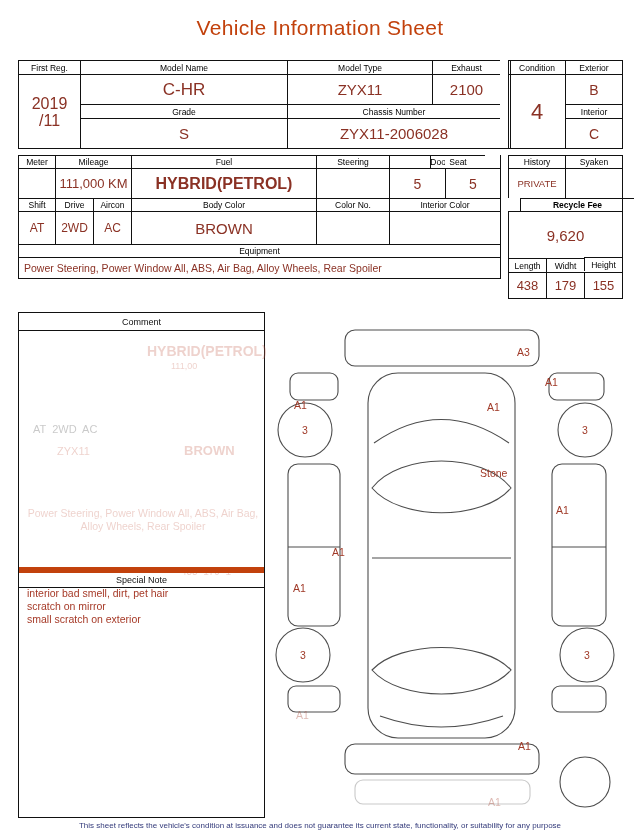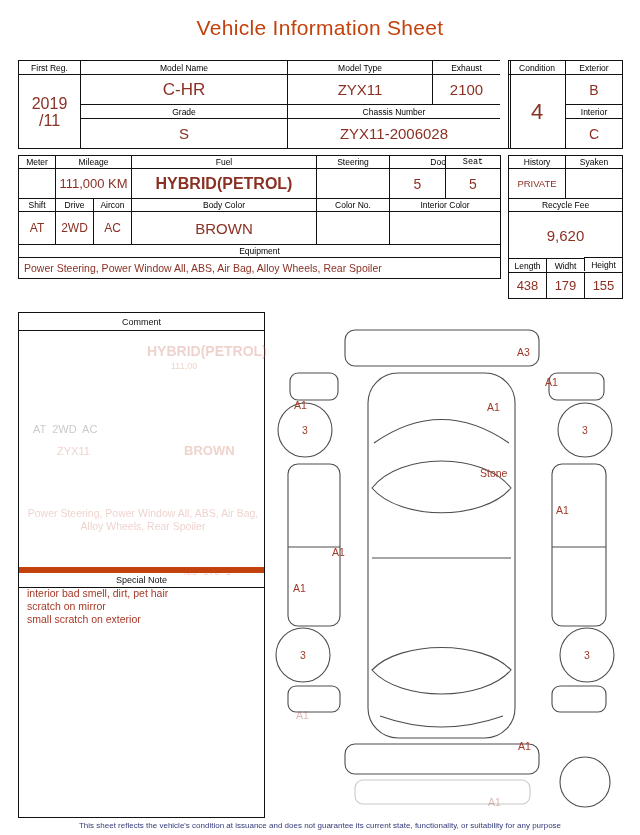--- a/index.html
+++ b/index.html
@@ -67,21 +67,21 @@
     <div class="cell hd" style="left:57px;top:44px;width:57px;height:14px;">Interior</div>
     <div class="cell val" style="left:57px;top:58px;width:57px;height:30px;font-size:14px;">C</div>
   </div>
 
   <div class="tbl" style="left:18px;top:155px;width:482px;height:123px;">
     <div class="cell hd" style="left:0;top:0;width:37px;height:13px;">Meter</div>
     <div class="cell hd" style="left:37px;top:0;width:76px;height:13px;">Mileage</div>
     <div class="cell hd" style="left:113px;top:0;width:185px;height:13px;">Fuel</div>
     <div class="cell hd" style="left:298px;top:0;width:73px;height:13px;">Steering</div>
     <div class="cell hd" style="left:371px;top:0;width:56px;height:13px;padding-left:44px;">Door</div>
-    <div class="cell hd" style="left:427px;top:0;width:55px;height:13px;font-family:Liberation Mono, monospace;">Seat</div>
+    <div class="cell hd" style="left:412px;top:0;width:55px;height:13px;">Seat</div>
 
     <div class="cell val" style="left:0;top:13px;width:37px;height:30px;"></div>
     <div class="cell val" style="left:37px;top:13px;width:76px;height:30px;font-size:13px;">111,000 KM</div>
     <div class="cell val bold" style="left:113px;top:13px;width:185px;height:30px;font-size:16px;">HYBRID(PETROL)</div>
     <div class="cell val" style="left:298px;top:13px;width:73px;height:30px;"></div>
     <div class="cell val" style="left:371px;top:13px;width:56px;height:30px;font-size:14px;">5</div>
     <div class="cell val" style="left:427px;top:13px;width:55px;height:30px;font-size:14px;">5</div>
 
     <div class="cell hd" style="left:0;top:43px;width:37px;height:13px;">Shift</div>
     <div class="cell hd" style="left:37px;top:43px;width:38px;height:13px;">Drive</div>
@@ -99,21 +99,21 @@
 
     <div class="cell hd" style="left:0;top:89px;width:482px;height:13px;">Equipment</div>
     <div class="cell val left" style="left:0;top:102px;width:482px;height:21px;font-size:10.5px;padding-left:5px;">Power Steering, Power Window  All, ABS, Air Bag, Alloy Wheels, Rear Spoiler</div>
   </div>
 
   <div class="tbl" style="left:508px;top:155px;width:114px;height:143px;">
     <div class="cell hd" style="left:0;top:0;width:57px;height:13px;">History</div>
     <div class="cell hd" style="left:57px;top:0;width:57px;height:13px;">Syaken</div>
     <div class="cell val" style="left:0;top:13px;width:57px;height:30px;font-size:9.5px;">PRIVATE</div>
     <div class="cell val" style="left:57px;top:13px;width:57px;height:30px;"></div>
-    <div class="cell hd" style="left:0;top:43px;width:114px;height:13px;">Recycle Fee</div>
+    <div class="cell hd" style="left:12px;top:43px;width:114px;height:13px;font-weight:bold;">Recycle Fee</div>
     <div class="cell val" style="left:0;top:56px;width:114px;height:47px;font-size:15px;">9,620</div>
     <div class="cell hd" style="left:0;top:103px;width:38px;height:14px;">Length</div>
     <div class="cell hd" style="left:38px;top:103px;width:38px;height:14px;">Widht</div>
     <div class="cell hd" style="left:76px;top:102px;width:38px;height:14px;">Height</div>
     <div class="cell val" style="left:0;top:117px;width:38px;height:26px;font-size:13px;">438</div>
     <div class="cell val" style="left:38px;top:117px;width:38px;height:26px;font-size:13px;">179</div>
     <div class="cell val" style="left:76px;top:117px;width:38px;height:26px;font-size:13px;">155</div>
   </div>
 
   <div class="comment-box">

